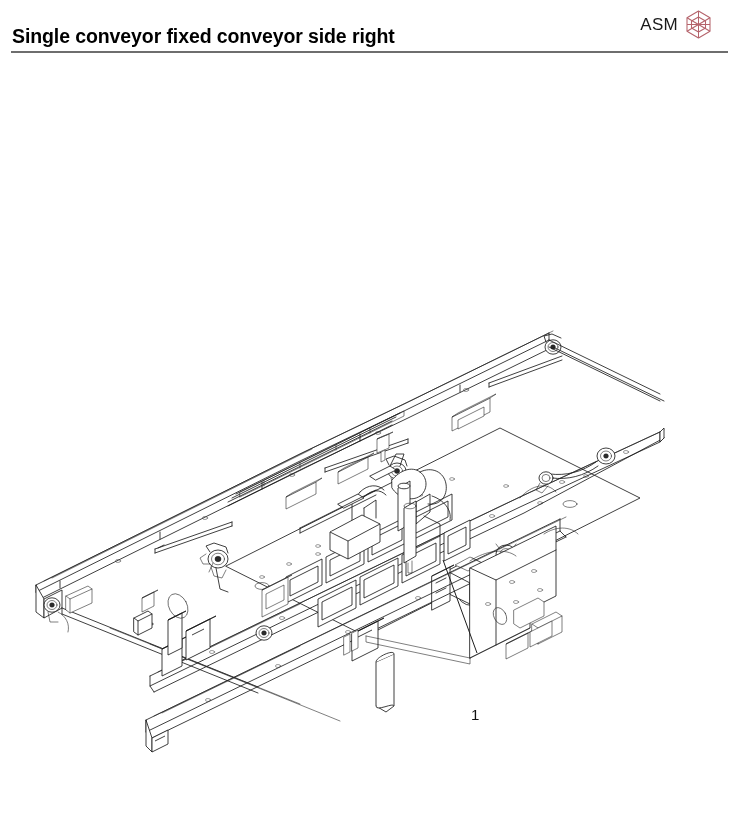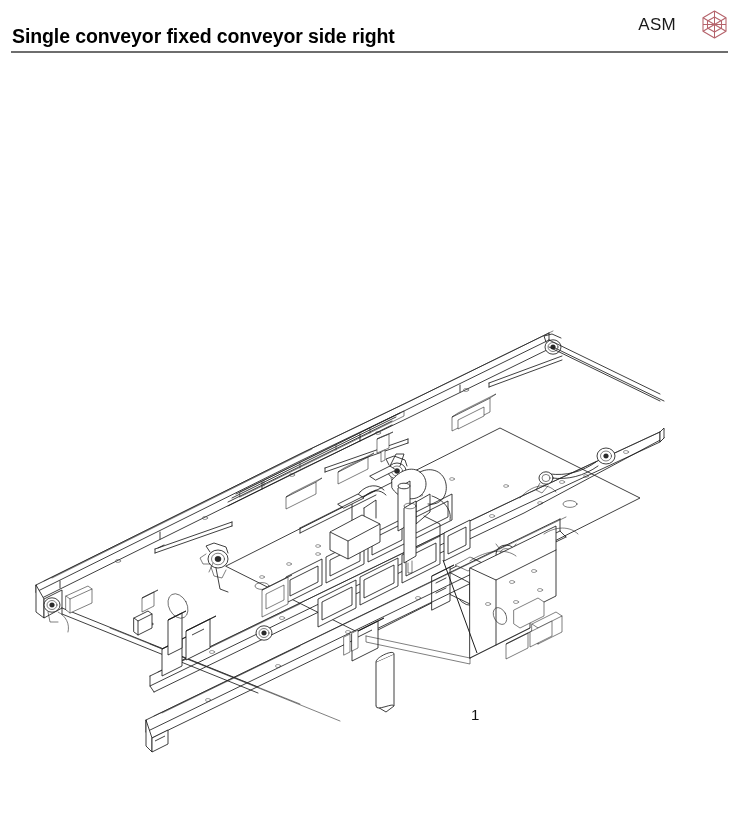--- a/index.html
+++ b/index.html
@@ -19,25 +19,25 @@
   
   .page-header {
     position: absolute;
     left: 0;
     top: 0;
     width: 739px;
     height: 56px;
   }
   .brand {
     position: absolute;
-    right: 11px;
+    right: 27px;
     top: 10px;
     display: flex;
     align-items: center;
-    gap: 25px;
+    gap: 7px;
   }
   .brand-text {
     font-size: 17px;
     font-weight: 400;
     letter-spacing: 0.3px;
     color: #1a1a1a;
     line-height: 1;
   }
   .brand-mark {
     width: 27px;

